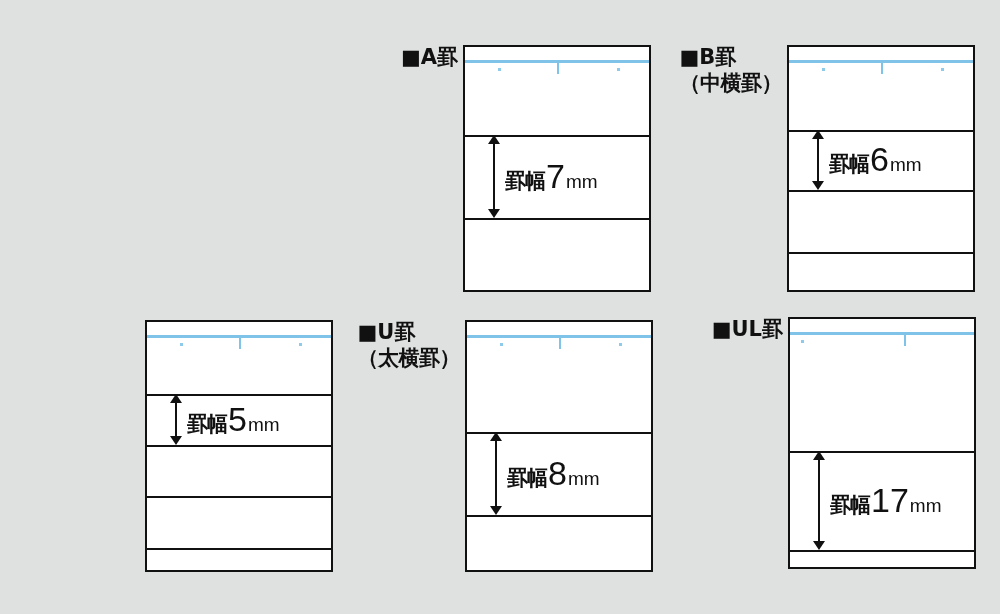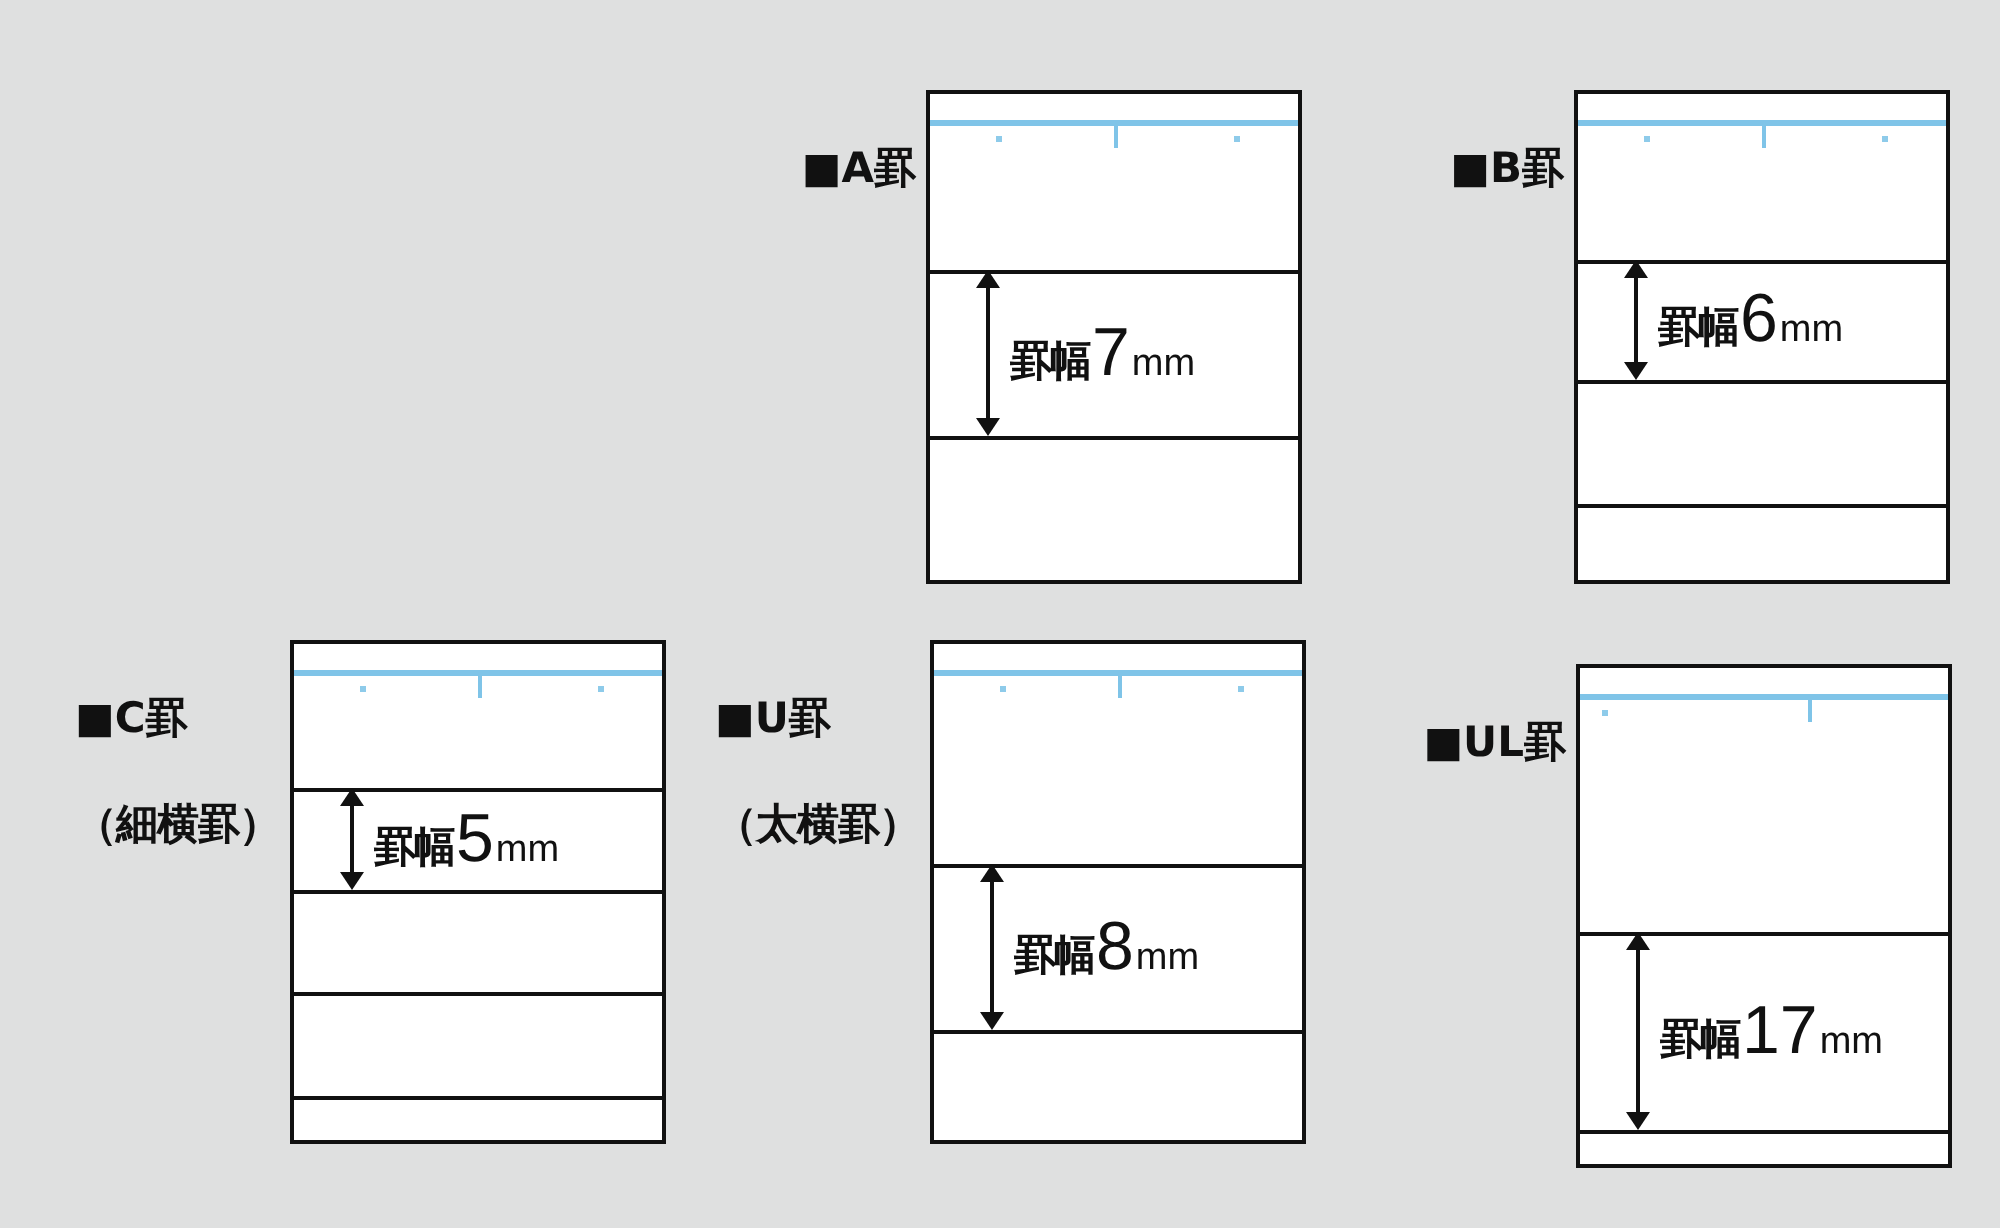--- a/index.html
+++ b/index.html
@@ -45,21 +45,20 @@
     padding-right: 5px;
     text-align: left;
     white-space: nowrap;
     font-size: 21px;
     font-weight: 700;
     color: #111;
     line-height: 1.22;
   }
   .label-line {
     display: block;
-    margin-top: 27px;
   }
   .label-line.sub {
     letter-spacing: -0.5px;
   }
 
   
   .sheet {
     position: relative;
     background: #ffffff;
     border: 2px solid #111;
@@ -190,20 +189,21 @@
           <span class="cap-num">7</span>
           <span class="cap-unit">mm</span>
         </div>
       </div>
     </div>
   </div>
 
   <div class="group" style="left:787px; top:45px; width:224px;">
     <div class="label-block">
       <span class="label-line">■B罫</span>
+      <span class="label-line sub">（中横罫）</span>
     </div>
     <div class="sheet" style="width:188px; height:247px;">
       <div class="blue-line" style="top:13px;"></div>
       <div class="blue-tick" style="left:92px; top:16px;"></div>
       <div class="blue-dot" style="left:33px; top:21px;"></div>
       <div class="blue-dot" style="left:152px; top:21px;"></div>
       <div class="rule" style="top:83px;"></div>
       <div class="rule" style="top:143px;"></div>
       <div class="rule" style="top:205px;"></div>
       <div class="measure" style="left:22px; top:83px; height:60px; right:6px;">
@@ -215,24 +215,20 @@
         <div class="caption">
           <span class="cap-word">罫幅</span>
           <span class="cap-num">6</span>
           <span class="cap-unit">mm</span>
         </div>
       </div>
     </div>
   </div>
 
   <div class="group" style="left:145px; top:320px; width:188px;">
-    <div class="label-block">
-      <span class="label-line">■C罫</span>
-      <span class="label-line sub">（細横罫）</span>
-    </div>
     <div class="sheet" style="width:188px; height:252px;">
       <div class="blue-line" style="top:13px;"></div>
       <div class="blue-tick" style="left:92px; top:16px;"></div>
       <div class="blue-dot" style="left:33px; top:21px;"></div>
       <div class="blue-dot" style="left:152px; top:21px;"></div>
       <div class="rule" style="top:72px;"></div>
       <div class="rule" style="top:123px;"></div>
       <div class="rule" style="top:174px;"></div>
       <div class="rule" style="top:226px;"></div>
       <div class="measure" style="left:22px; top:72px; height:51px; right:6px;">
@@ -270,21 +266,21 @@
         </div>
         <div class="caption">
           <span class="cap-word">罫幅</span>
           <span class="cap-num">8</span>
           <span class="cap-unit">mm</span>
         </div>
       </div>
     </div>
   </div>
 
-  <div class="group" style="left:788px; top:332px; width:208px;">
+  <div class="group" style="left:788px; top:317px; width:208px;">
     <div class="label-block">
       <span class="label-line">■UL罫</span>
     </div>
     <div class="sheet" style="width:188px; height:252px;">
       <div class="blue-line" style="top:13px;"></div>
       <div class="blue-tick" style="left:114px; top:16px;"></div>
       <div class="blue-dot" style="left:11px; top:21px;"></div>
       <div class="rule" style="top:132px;"></div>
       <div class="rule" style="top:231px;"></div>
       <div class="measure" style="left:22px; top:132px; height:99px; right:6px;">

